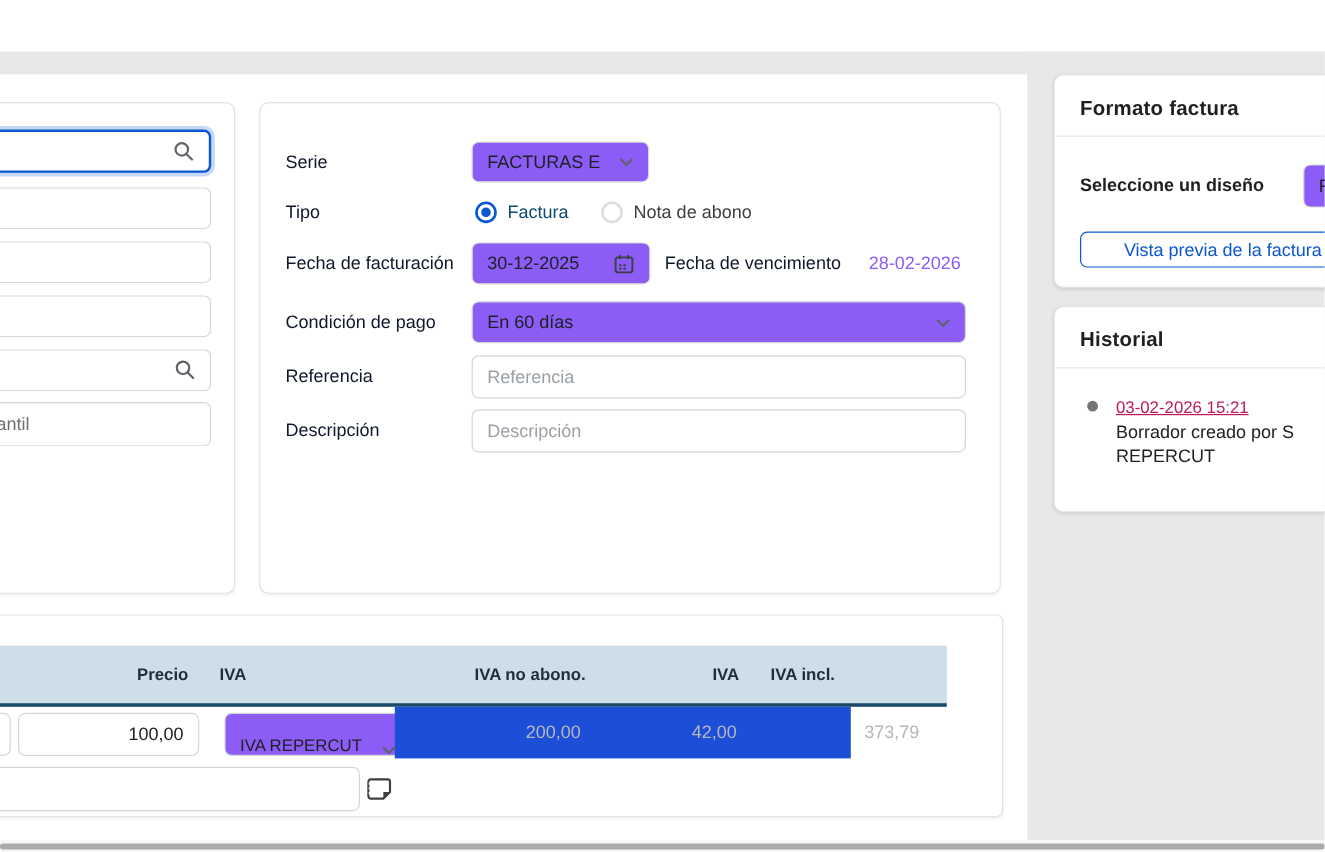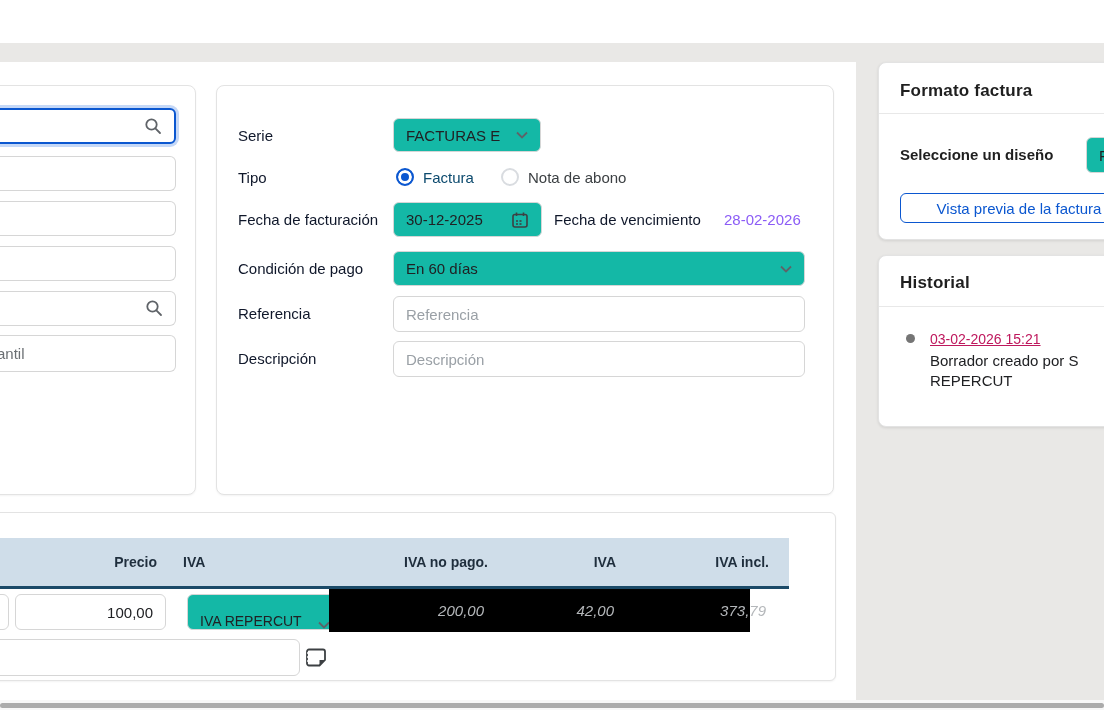--- a/index.html
+++ b/index.html
@@ -16,21 +16,21 @@
   .card{position:absolute;background:#fff;border:1px solid #e3e3e3;border-radius:8px;box-shadow:0 1px 2px rgba(0,0,0,.05);box-sizing:border-box;}
   .left-card{left:-16px;top:85px;width:212px;height:410px;}
   .mid-card{left:216px;top:85px;width:618px;height:410px;}
   .fmt-card{left:878px;top:62px;width:260px;height:178px;border-radius:8px;box-shadow:0 1px 3px rgba(0,0,0,.10);}
   .hist-card{left:878px;top:255px;width:260px;height:172px;box-shadow:0 1px 3px rgba(0,0,0,.10);}
   .table-card{left:-16px;top:512px;width:852px;height:169px;border-radius:6px;}
 
   
   .inp{position:absolute;box-sizing:border-box;background:#fff;border:1px solid #d6d6d6;border-radius:6px;font-family:"Liberation Sans",sans-serif;font-size:15px;color:#202124;padding:0 12px;outline:none;}
   .inp::placeholder{color:#9aa0a6;}
-  .sel{position:absolute;box-sizing:border-box;background:#14b8a6;border:1px solid #d6d6d6;border-radius:6px;display:flex;align-items:center;justify-content:space-between;padding:0 12px;font-size:15px;color:#202124;cursor:pointer;}
+  .sel{position:absolute;box-sizing:border-box;background:#8b5cf6;border:1px solid #d6d6d6;border-radius:6px;display:flex;align-items:center;justify-content:space-between;padding:0 12px;font-size:15px;color:#202124;cursor:pointer;}
   .chev{flex:0 0 auto;margin-left:8px;}
   .lbl{position:absolute;font-size:15px;color:#0f172a;}
 
   
   .lp-inp{left:0;width:191px;border-left:none;border-radius:0 6px 6px 0;}
   .lp-focus{border:2px solid #0b57d0;box-shadow:0 0 0 3px #c5d8f7;}
   .search-ico{position:absolute;width:18px;height:18px;}
 
   
   .radio{width:18px;height:18px;border-radius:50%;box-sizing:border-box;display:inline-block;vertical-align:middle;}
@@ -39,21 +39,21 @@
 
   
   .card-title{position:absolute;left:21px;font-size:17px;font-weight:bold;color:#1f1f1f;letter-spacing:.2px;}
   .divider{position:absolute;left:0;width:100%;height:0;border-top:1px solid #e8e8e8;}
   .btn-outline{position:absolute;box-sizing:border-box;border:1px solid #0b57d0;border-radius:6px;background:#fff;color:#0b57d0;font-size:15px;display:flex;align-items:center;justify-content:center;cursor:pointer;font-family:"Liberation Sans",sans-serif;}
 
   
   .thead-band{position:absolute;left:0;top:25px;width:804px;height:48px;background:#cfdde9;}
   .th{position:absolute;top:0;height:48px;line-height:48px;font-size:14px;font-weight:bold;color:#1f2e3d;}
   .navy-line{position:absolute;left:0;top:73px;width:804px;height:3px;background:#1b4a68;}
-  .gray-cells{position:absolute;left:344px;top:76px;width:421px;height:43px;background:#000000;font-style:italic;}
+  .gray-cells{position:absolute;left:344px;top:76px;width:380px;height:43px;background:#1d4ed8;}
   .gv{position:absolute;top:0;height:43px;line-height:43px;font-size:15px;color:#b4b7ba;text-align:right;}
   .muted{color:#be185d;text-decoration:underline;}
 </style>
 </head>
 <body>
 
 <div class="stage">
 
   <div class="band-top"></div>
   <div class="sidebar-col"></div>
@@ -143,23 +143,23 @@
       <div class="muted" style="position:absolute;left:51px;top:75px;font-size:14px;">03-02-2026 15:21</div>
       <div style="position:absolute;left:51px;top:96px;font-size:15px;color:#202124;">Borrador creado por S</div>
       <div style="position:absolute;left:51px;top:116px;font-size:15px;color:#202124;">REPERCUT</div>
     </div>
   </div>
 
   <div class="card table-card">
     <div class="thead-band">
       <div class="th" style="left:0;width:172px;text-align:right;">Precio</div>
       <div class="th" style="left:198px;">IVA</div>
-      <div class="th" style="left:303px;width:200px;text-align:right;">IVA no pago.</div>
+      <div class="th" style="left:303px;width:200px;text-align:right;">IVA no abono.</div>
       <div class="th" style="left:431px;width:200px;text-align:right;">IVA</div>
-      <div class="th" style="left:584px;width:200px;text-align:right;">IVA incl.</div>
+      <div class="th" style="left:584px;width:200px;text-align:center;">IVA incl.</div>
     </div>
     <div class="navy-line"></div>
 
     <input class="inp" style="left: -14px; width: 38px; top: 81px; height: 36px; padding: 0px 6px;">
     <input class="inp" style="left: 30px; width: 151px; top: 81px; height: 36px; text-align: right;" value="100,00">
     <div class="sel" style="left:202px;top:81px;width:156px;height:36px;font-size:14px;align-items:flex-end;">
       <span>IVA REPERCUT</span>
       <svg class="chev" width="12" height="8" viewBox="0 0 12 8">
         <polyline points="1,1.5 6,6.5 11,1.5" fill="none" stroke="#5f6368" stroke-width="1.8"></polyline>
       </svg>

